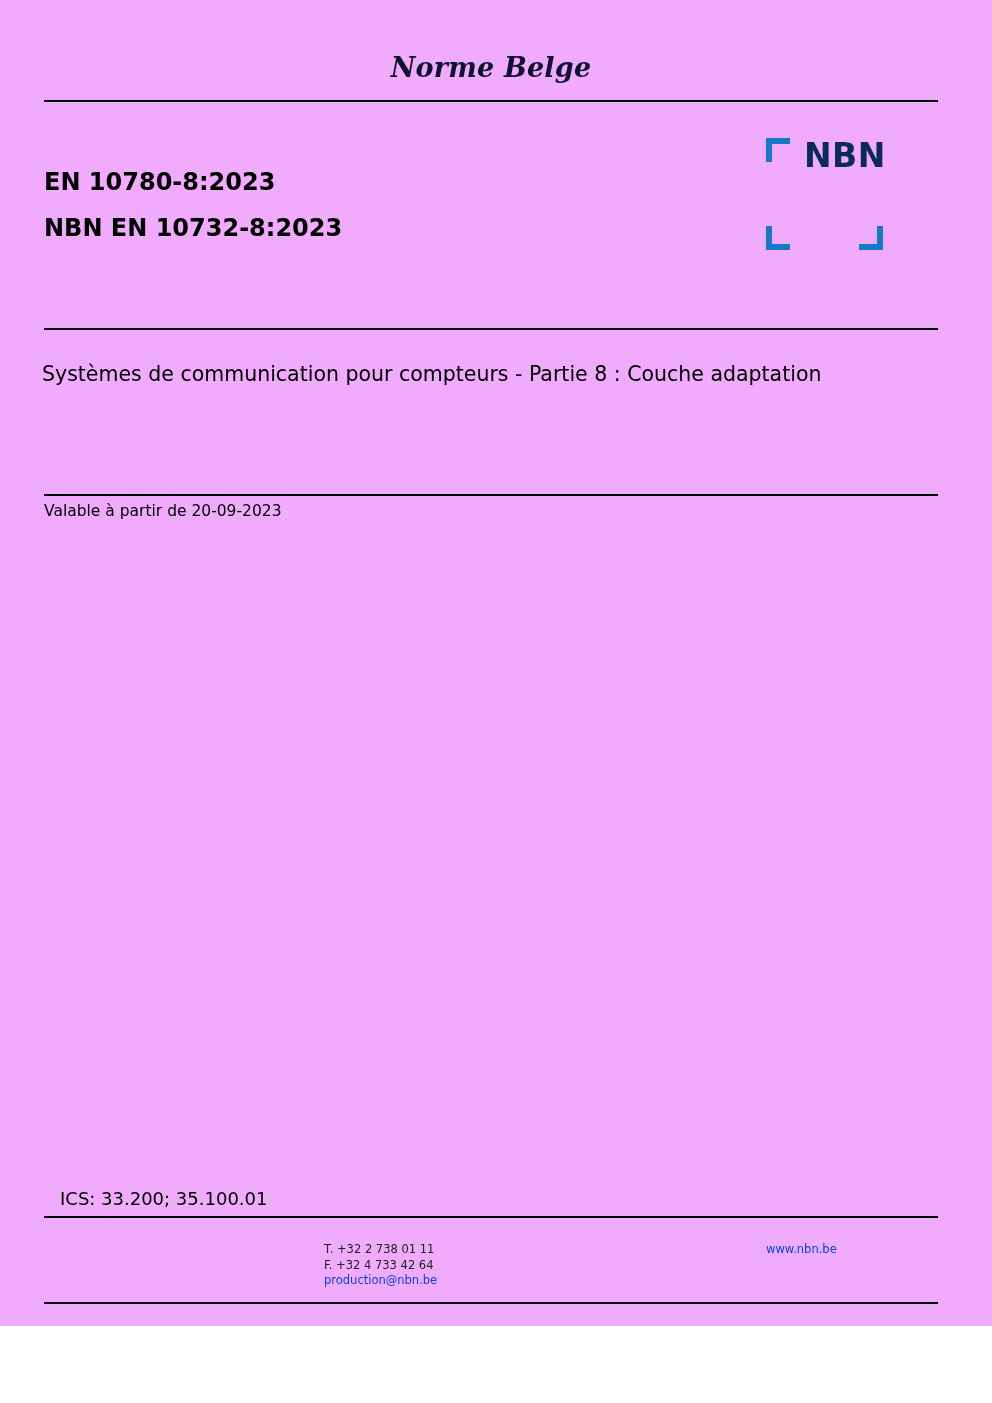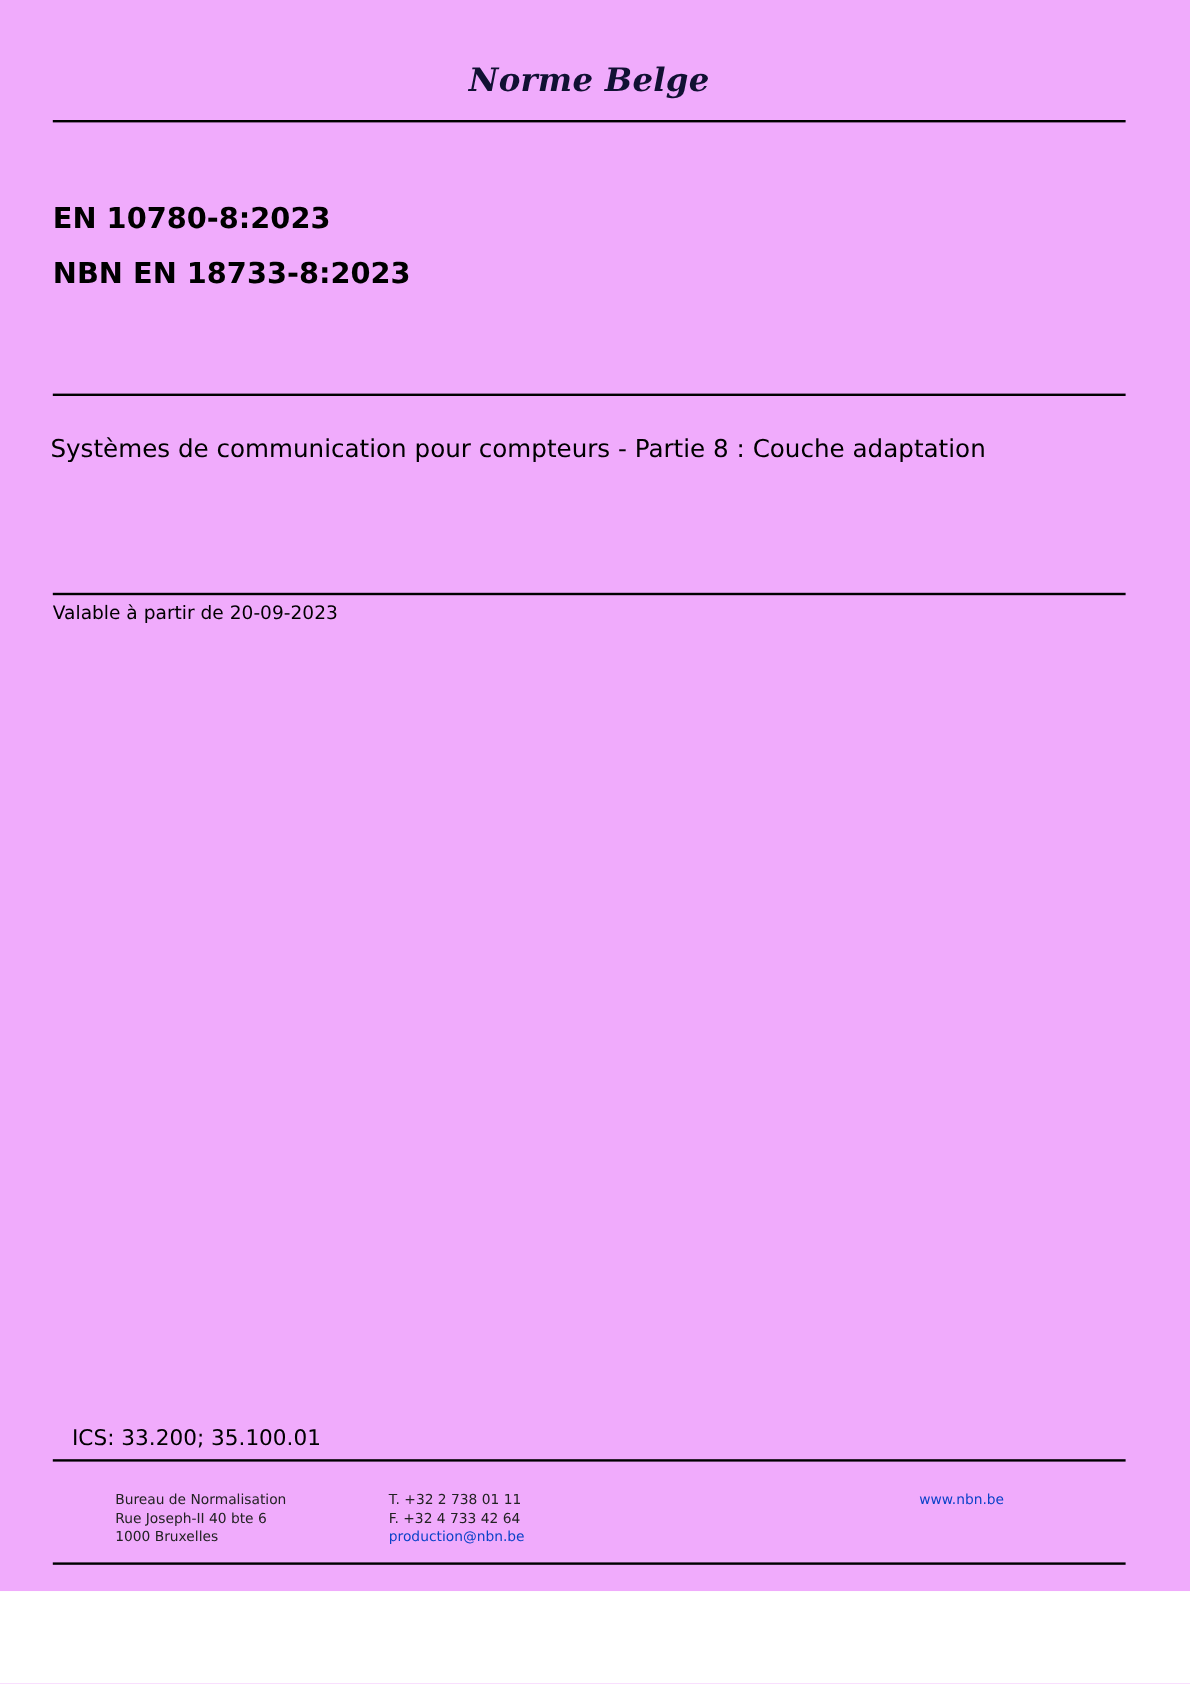--- a/index.html
+++ b/index.html
@@ -201,41 +201,42 @@
 </head>
 <body>
 
 <div class="page">
 
   <div class="header-title">Norme Belge</div>
   <div class="rule rule-header"></div>
 
   <div class="ref-block">
     <div class="ref-line">EN 10780-8:2023</div>
-    <div class="ref-line">NBN EN 18733-8:2023</div>
+    <div class="ref-line">NBN EN 10732-8:2023</div>
   </div>
 
+  <div class="logo-wrap">
+    <span class="corner corner-tl"></span>
+    <span class="corner corner-bl"></span>
+    <span class="corner corner-br"></span>
+    <span class="logo-text">NBN</span>
+  </div>
 
   <div class="rule rule-after-ref"></div>
 
   <div class="doc-title">Systèmes de communication pour compteurs - Partie 8 : Couche adaptation</div>
 
   <div class="rule rule-after-title"></div>
 
   <div class="validity">Valable à partir de 20-09-2023</div>
 
   <div class="ics">ICS: 33.200; 35.100.01</div>
   <div class="rule rule-footer-top"></div>
 
   <div class="footer">
-    <div class="fcol fcol-1">
-      <div>Bureau de Normalisation</div>
-      <div>Rue Joseph-II 40 bte 6</div>
-      <div>1000 Bruxelles</div>
-    </div>
     <div class="fcol fcol-2">
       <div>T. +32 2 738 01 11</div>
       <div>F. +32 4 733 42 64</div>
       <div class="flink">production@nbn.be</div>
     </div>
     <div class="fcol fcol-4">
       <div class="flink">www.nbn.be</div>
     </div>
   </div>
 

